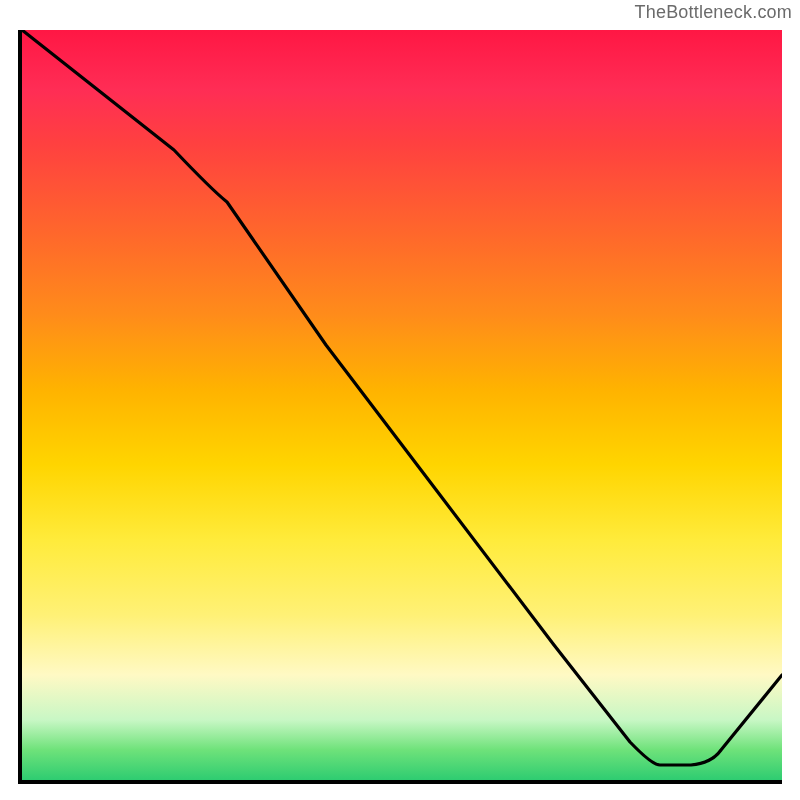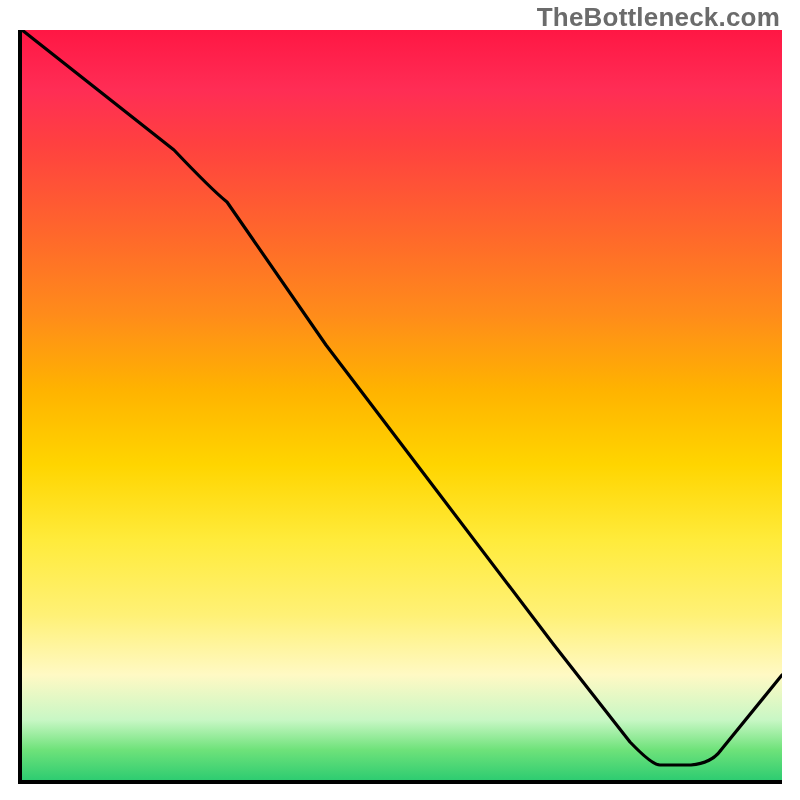--- a/index.html
+++ b/index.html
@@ -12,23 +12,23 @@
     overflow: hidden;
   }
   .stage {
     position: relative;
     width: 800px;
     height: 800px;
   }
   .watermark {
     position: absolute;
     top: 2px;
-    right: 20px;
-    font-size: 26px;
-    font-weight: 700;
+    right: 8px;
+    font-size: 18px;
+    font-weight: 400;
     color: #6b6b6b;
     letter-spacing: 0.2px;
     z-index: 5;
   }
   .plot-frame {
     position: absolute;
     left: 18px;
     top: 30px;
     width: 764px;
     height: 754px;

